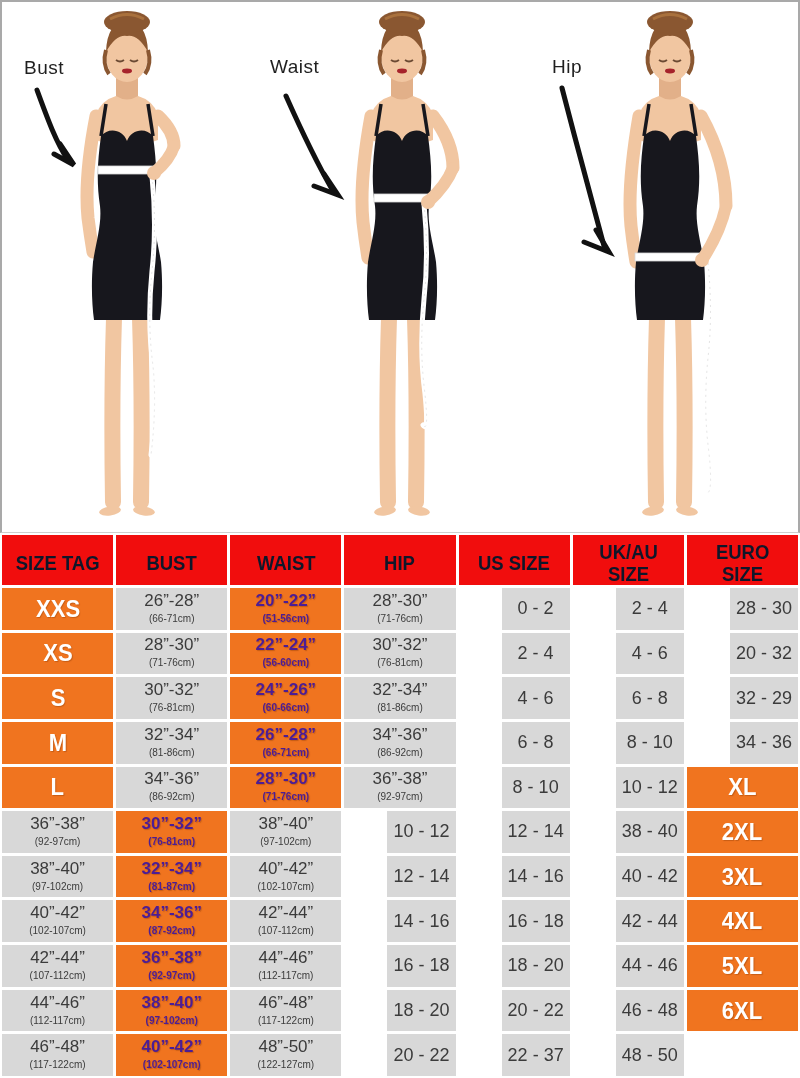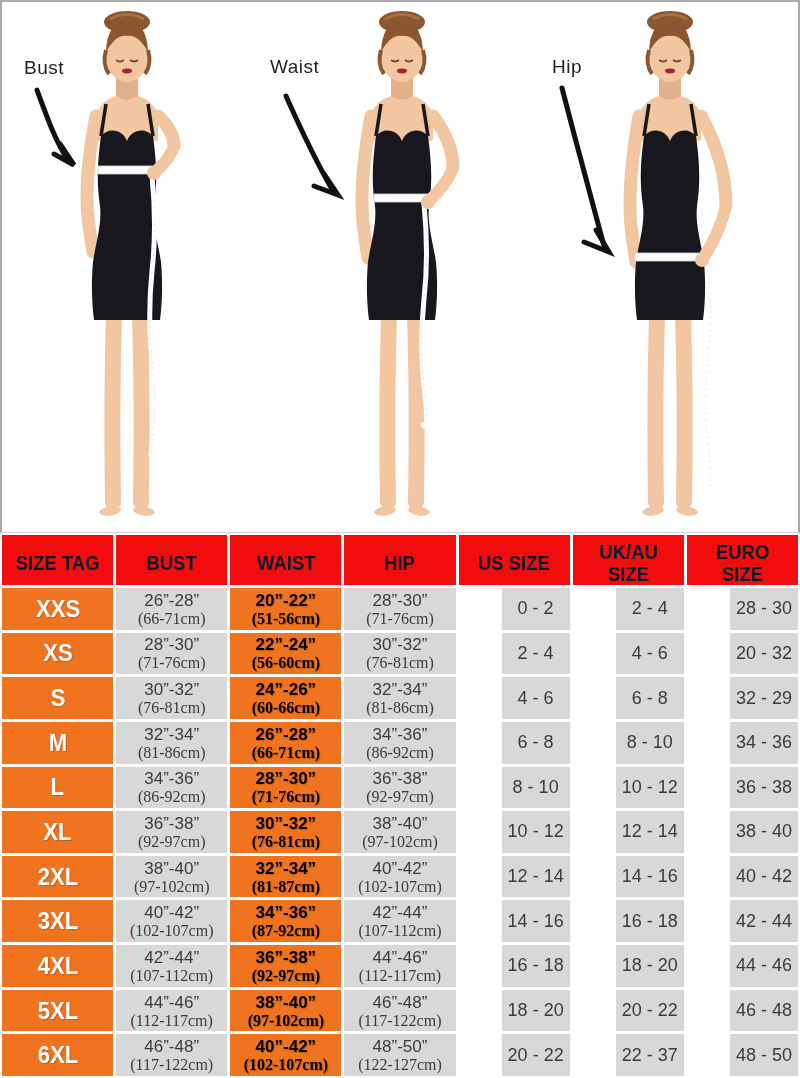--- a/index.html
+++ b/index.html
@@ -52,22 +52,22 @@
   .hdr .one-line{white-space:nowrap;}
   .tag{
     background:#F0741F;color:#ffffff;
   }
   .tag .tag-txt{
     font-weight:bold;font-size:24px;transform:scaleX(.92);
     text-shadow:1px 1px 1px rgba(120,50,0,.35);
   }
   .gray{background:#D8D8D8;color:#3B3B3B;}
   .meas .in{font-size:17px;line-height:20px;}
-  .meas .cm{font-size:16px;line-height:16px;font-family:Liberation Serif, serif;}
-  .waist-cell{background:#F0741F;color:#000000;}
+  .meas .cm{font-size:10px;line-height:16px;}
+  .waist-cell{background:#F0741F;color:#4c1d95;}
   .waist-cell .in,.waist-cell .cm{font-weight:bold;text-shadow:1px 1px 1px rgba(120,50,0,.35);}
   .numcell{font-size:18px;margin-left:43px;}
 </style>
 </head>
 <body>
 
 <div class="photo-area">
 
   <div class="figure fig-bust woman-mount">
   <svg viewBox="0 0 250 520" width="250" height="520">
@@ -311,21 +311,20 @@
     <div class="cell meas waist-cell">
       <div class="in">28”-30”</div>
       <div class="cm">(71-76cm)</div>
     </div>
     <div class="cell meas gray">
       <div class="in">36”-38”</div>
       <div class="cm">(92-97cm)</div>
     </div>
     <div class="cell gray numcell">8 - 10</div>
     <div class="cell gray numcell">10 - 12</div>
-    <div class="cell gray numcell">36 - 38</div>
     <div class="cell tag">
       <span class="tag-txt">XL</span>
     </div>
     <div class="cell meas gray">
       <div class="in">36”-38”</div>
       <div class="cm">(92-97cm)</div>
     </div>
     <div class="cell meas waist-cell">
       <div class="in">30”-32”</div>
       <div class="cm">(76-81cm)</div>

